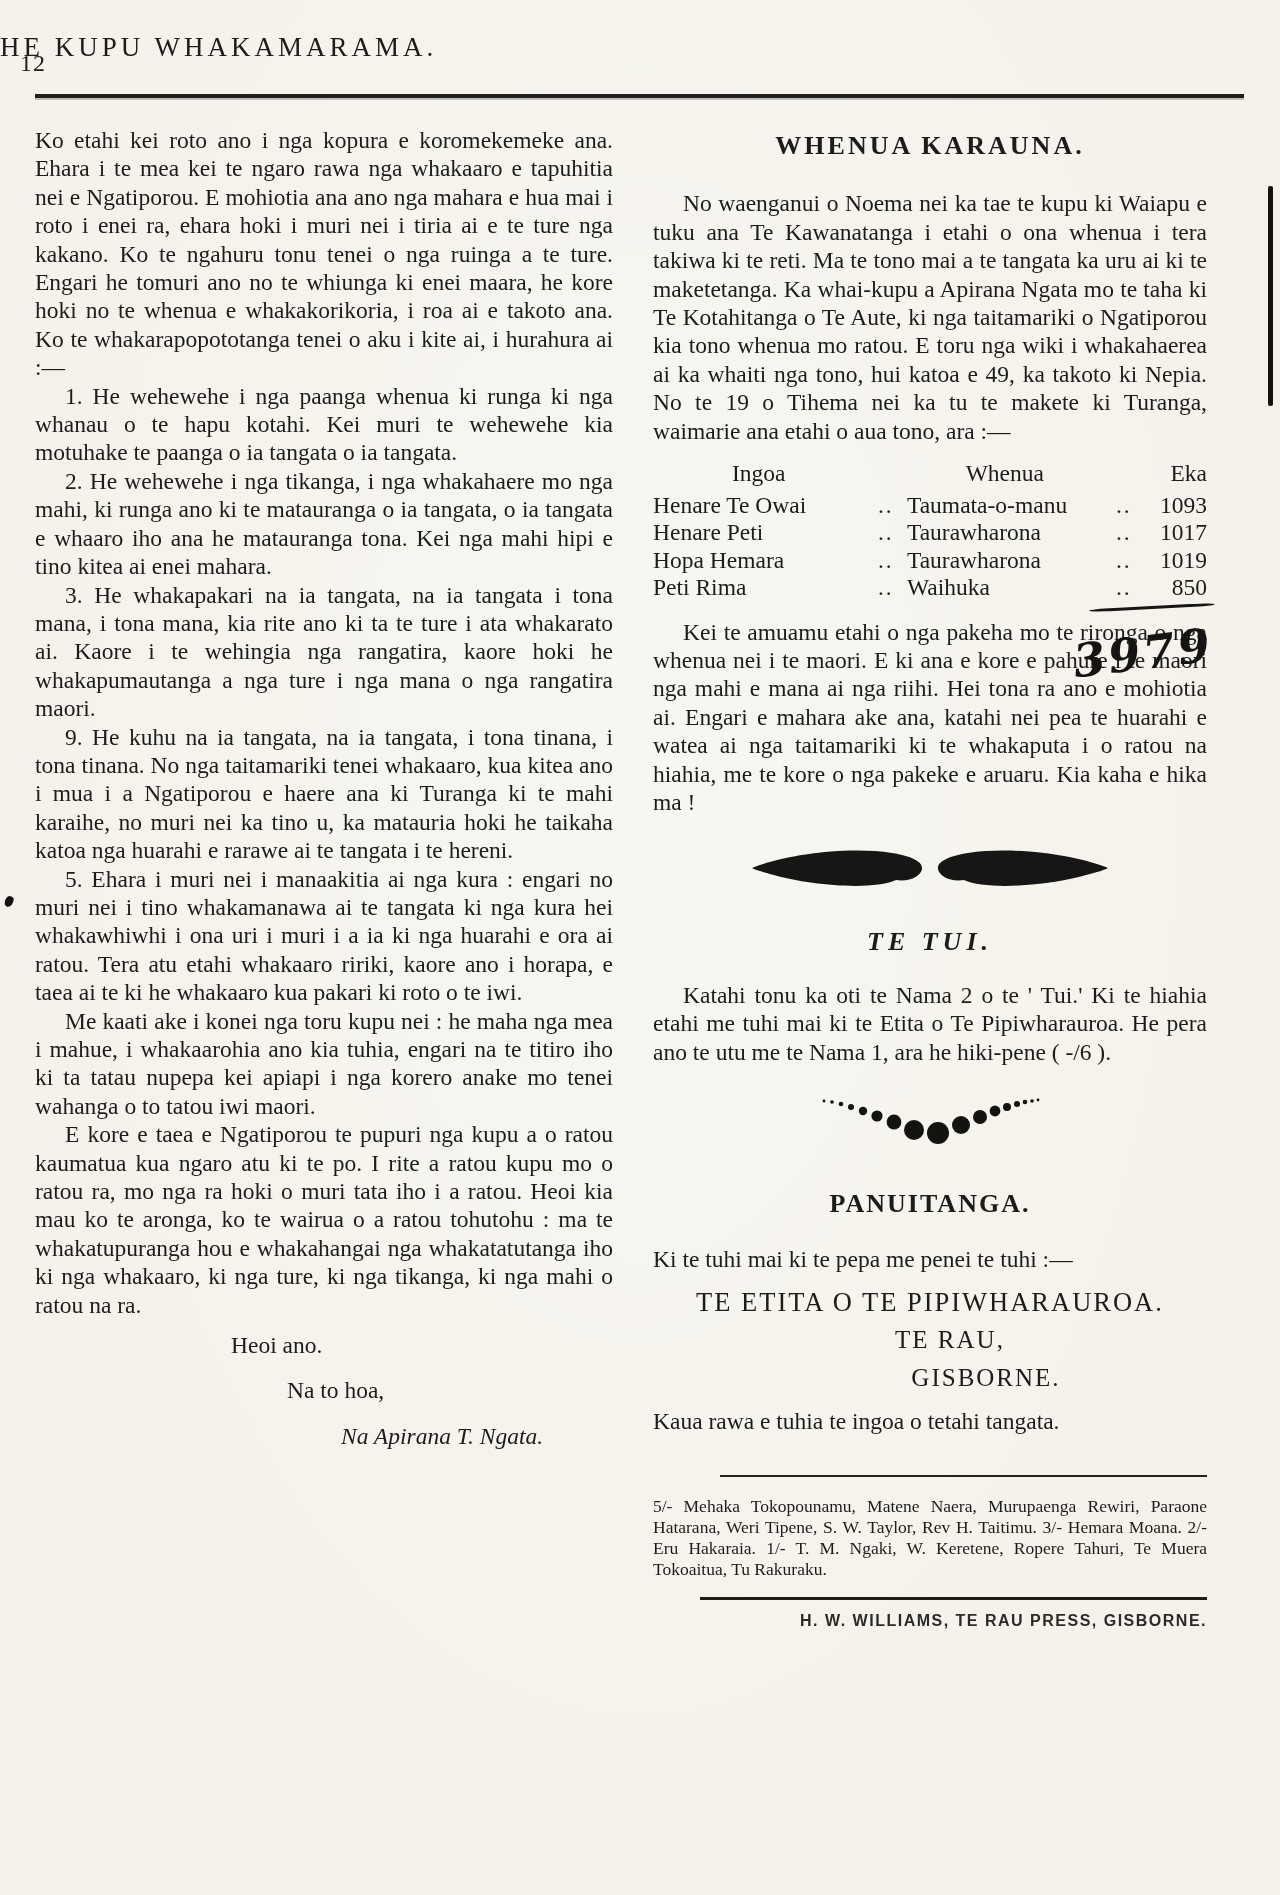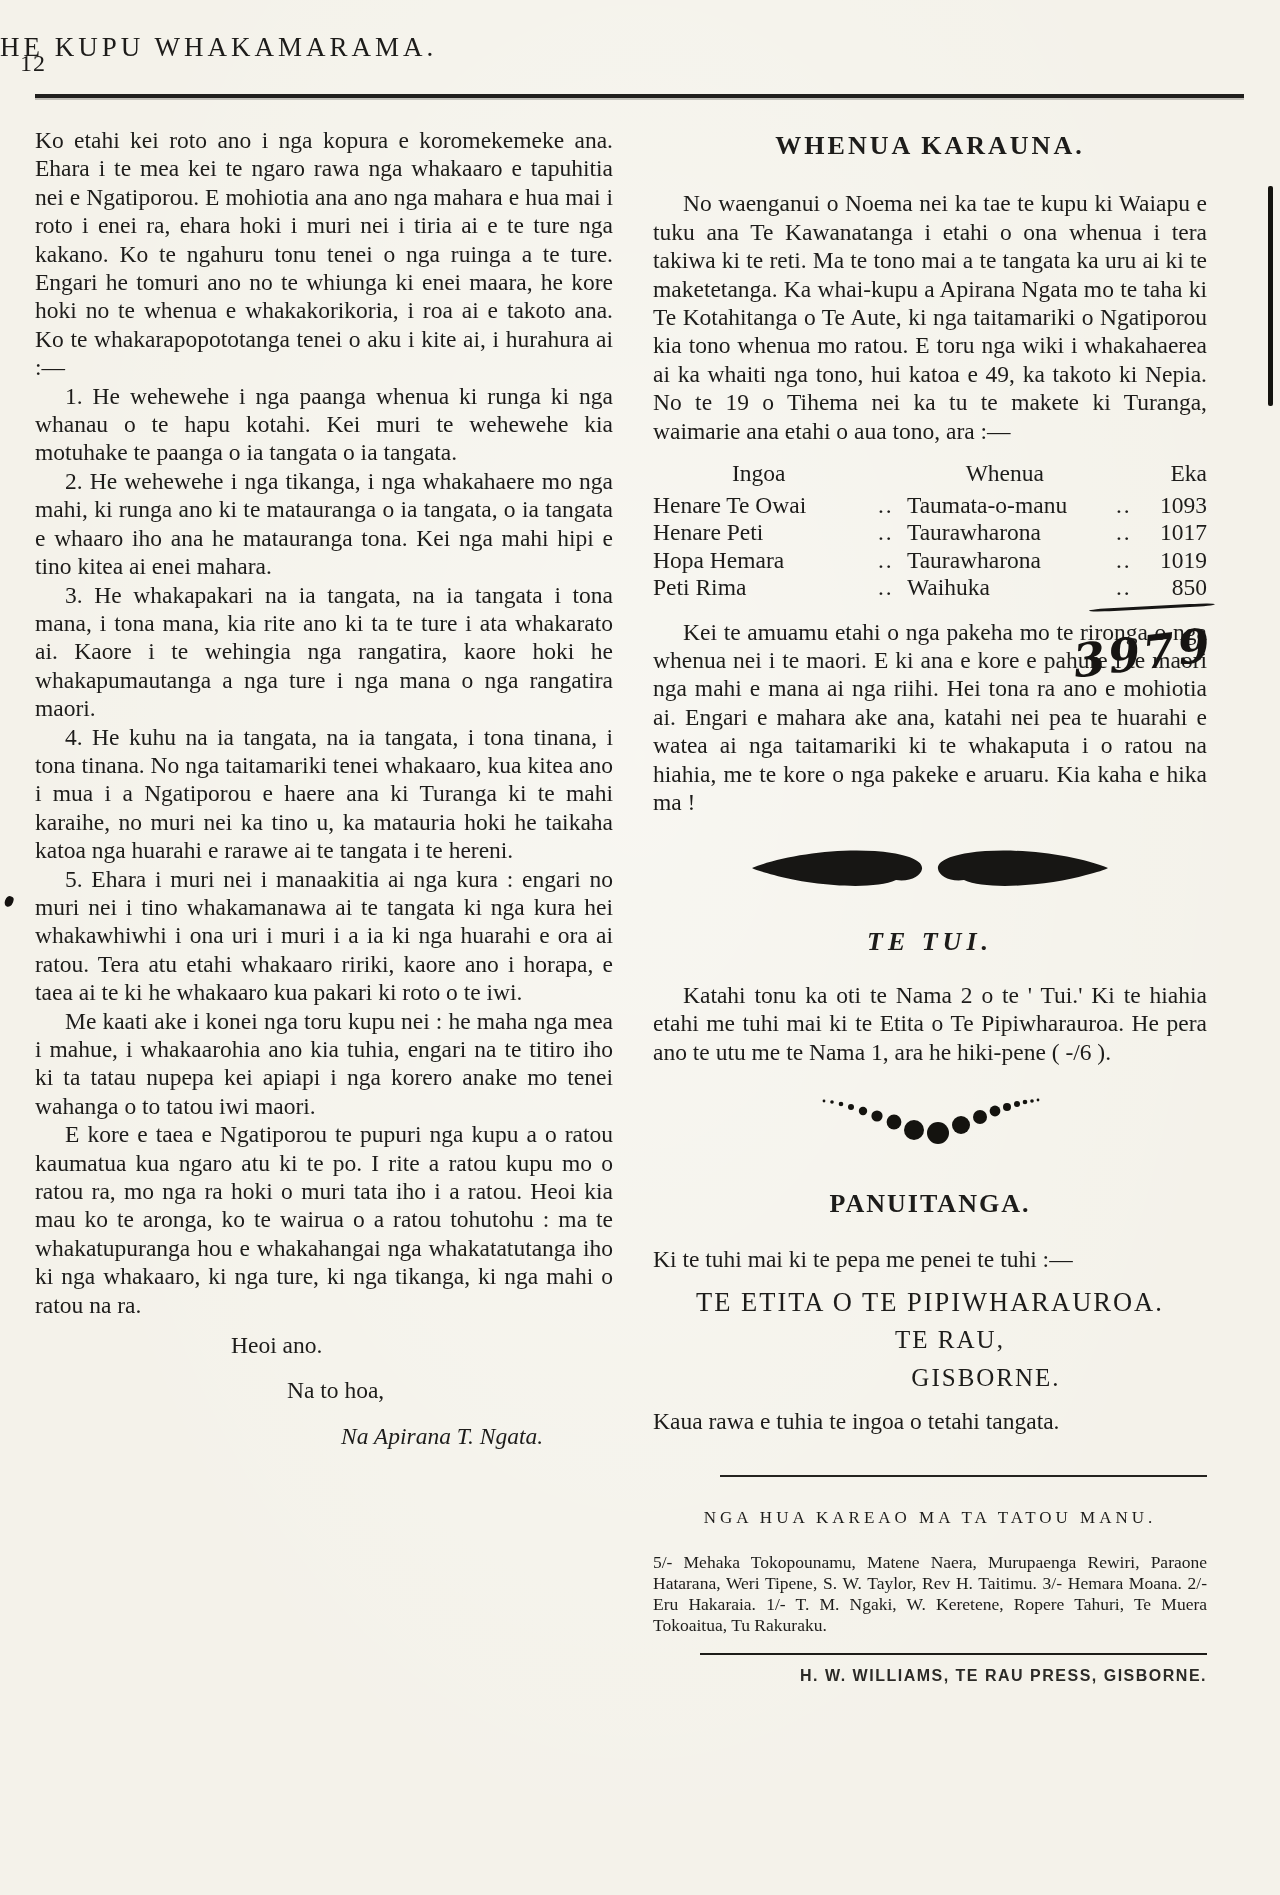--- a/index.html
+++ b/index.html
@@ -80,21 +80,21 @@
   <div class="head-rule"></div>
 
   <div class="edge-bar"></div>
   <div class="ink-speck"></div>
 
   <div class="col col-left">
     <p class="body-par">Ko etahi kei roto ano i nga kopura e koromekemeke ana.  Ehara i te mea kei te ngaro rawa nga whakaaro e tapuhitia nei e Ngatiporou.  E mohiotia ana ano nga mahara e hua mai i roto i enei ra, ehara hoki i muri nei i tiria ai e te ture nga kakano.  Ko te ngahuru tonu tenei o nga ruinga a te ture.  Engari he tomuri ano no te whiunga ki enei maara, he kore hoki no te whenua e whakakorikoria, i roa ai e takoto ana.  Ko te whakarapopototanga tenei o aku i kite ai, i hurahura ai :—</p>
     <p class="body-par ind">1. He wehewehe i nga paanga whenua ki runga ki nga whanau o te hapu kotahi.  Kei muri te wehewehe kia motuhake te paanga o ia tangata o ia tangata.</p>
     <p class="body-par ind">2. He wehewehe i nga tikanga, i nga whakahaere mo nga mahi, ki runga ano ki te matauranga o ia tangata, o ia tangata e whaaro iho ana he matauranga tona.  Kei nga mahi hipi e tino kitea ai enei mahara.</p>
     <p class="body-par ind">3. He whakapakari na ia tangata, na ia tangata i tona mana, i tona mana, kia rite ano ki ta te ture i ata whakarato ai.  Kaore i te wehingia nga rangatira, kaore hoki he whakapumautanga a nga ture i nga mana o nga rangatira maori.</p>
-    <p class="body-par ind">4. He kuhu na ia tangata, na ia tangata, i tona tinana, i tona tinana.  No nga taitamariki tenei whakaaro, kua kitea ano i mua i a Ngatiporou e haere ana ki Turanga ki te mahi karaihe, no muri nei ka tino u, ka matauria hoki he taikaha katoa nga huarahi e rarawe ai te tangata i te hereni.</p>
+    <p class="body-par ind">9. He kuhu na ia tangata, na ia tangata, i tona tinana, i tona tinana.  No nga taitamariki tenei whakaaro, kua kitea ano i mua i a Ngatiporou e haere ana ki Turanga ki te mahi karaihe, no muri nei ka tino u, ka matauria hoki he taikaha katoa nga huarahi e rarawe ai te tangata i te hereni.</p>
     <p class="body-par ind">5. Ehara i muri nei i manaakitia ai nga kura : engari no muri nei i tino whakamanawa ai te tangata ki nga kura hei whakawhiwhi i ona uri i muri i a ia ki nga huarahi e ora ai ratou.  Tera atu etahi whakaaro ririki, kaore ano i horapa, e taea ai te ki he whakaaro kua pakari ki roto o te iwi.</p>
     <p class="body-par ind">Me kaati ake i konei nga toru kupu nei : he maha nga mea i mahue, i whakaarohia ano kia tuhia, engari na te titiro iho ki ta tatau nupepa kei apiapi i nga korero anake mo tenei wahanga o to tatou iwi maori.</p>
     <p class="body-par ind">E kore e taea e Ngatiporou te pupuri nga kupu a o ratou kaumatua kua ngaro atu ki te po.  I rite a ratou kupu mo o ratou ra, mo nga ra hoki o muri tata iho i a ratou.  Heoi kia mau ko te aronga, ko te wairua o a ratou tohutohu : ma te whakatupuranga hou e whakahangai nga whakatatutanga iho ki nga whakaaro, ki nga ture, ki nga tikanga, ki nga mahi o ratou na ra.</p>
     <div class="closing c0">Heoi ano.</div>
     <div class="closing c1">Na to hoa,</div>
     <div class="closing c2">Na Apirana T. Ngata.</div>
   </div>
 
   <div class="col col-right">
 
@@ -177,20 +177,19 @@
 
     <h2 class="art-head panui-head">PANUITANGA.</h2>
     <p class="body-par panui-intro">Ki te tuhi mai ki te pepa me penei te tuhi :—</p>
     <div class="addr1">TE ETITA O TE PIPIWHARAUROA.</div>
     <div class="addr2">TE RAU,</div>
     <div class="addr3">GISBORNE.</div>
     <p class="body-par panui-note">Kaua rawa e tuhia te ingoa o tetahi tangata.</p>
 
     <div class="rule-thin"></div>
 
-    <div class="sub-head">NGA HUA KAREAO MA TA TATOU MANU.</div>
     <p class="body-par sub-body">5/-  Mehaka Tokopounamu, Matene Naera, Murupaenga Rewiri, Paraone Hatarana, Weri Tipene, S. W. Taylor, Rev H. Taitimu. 3/-  Hemara Moana.  2/-  Eru Hakaraia.  1/-  T. M. Ngaki, W. Keretene, Ropere Tahuri, Te Muera Tokoaitua, Tu Rakuraku.</p>
 
     <div class="rule-bot"></div>
     <div class="imprint">H. W. WILLIAMS, TE RAU PRESS, GISBORNE.</div>
 
   </div>
 </div>
 
 </body></html>

